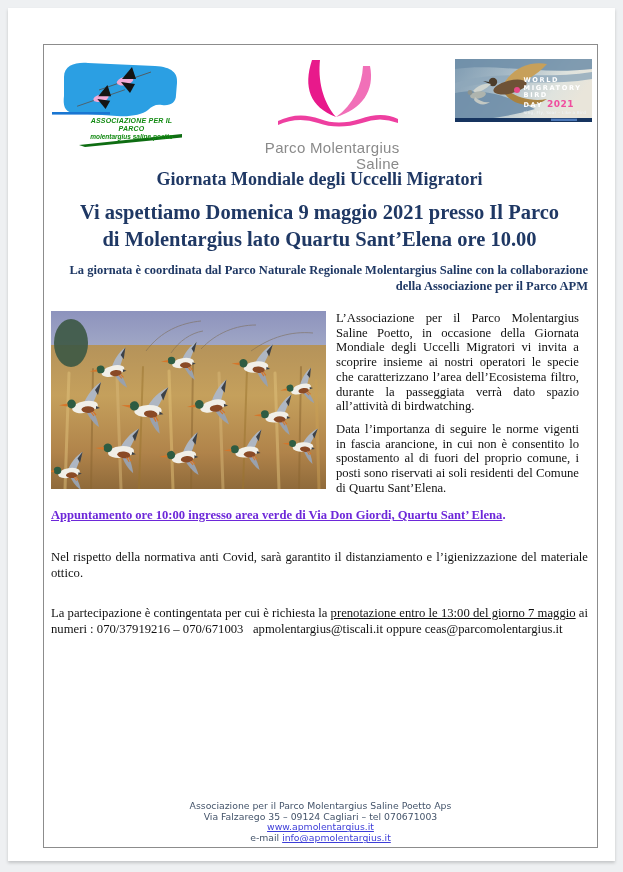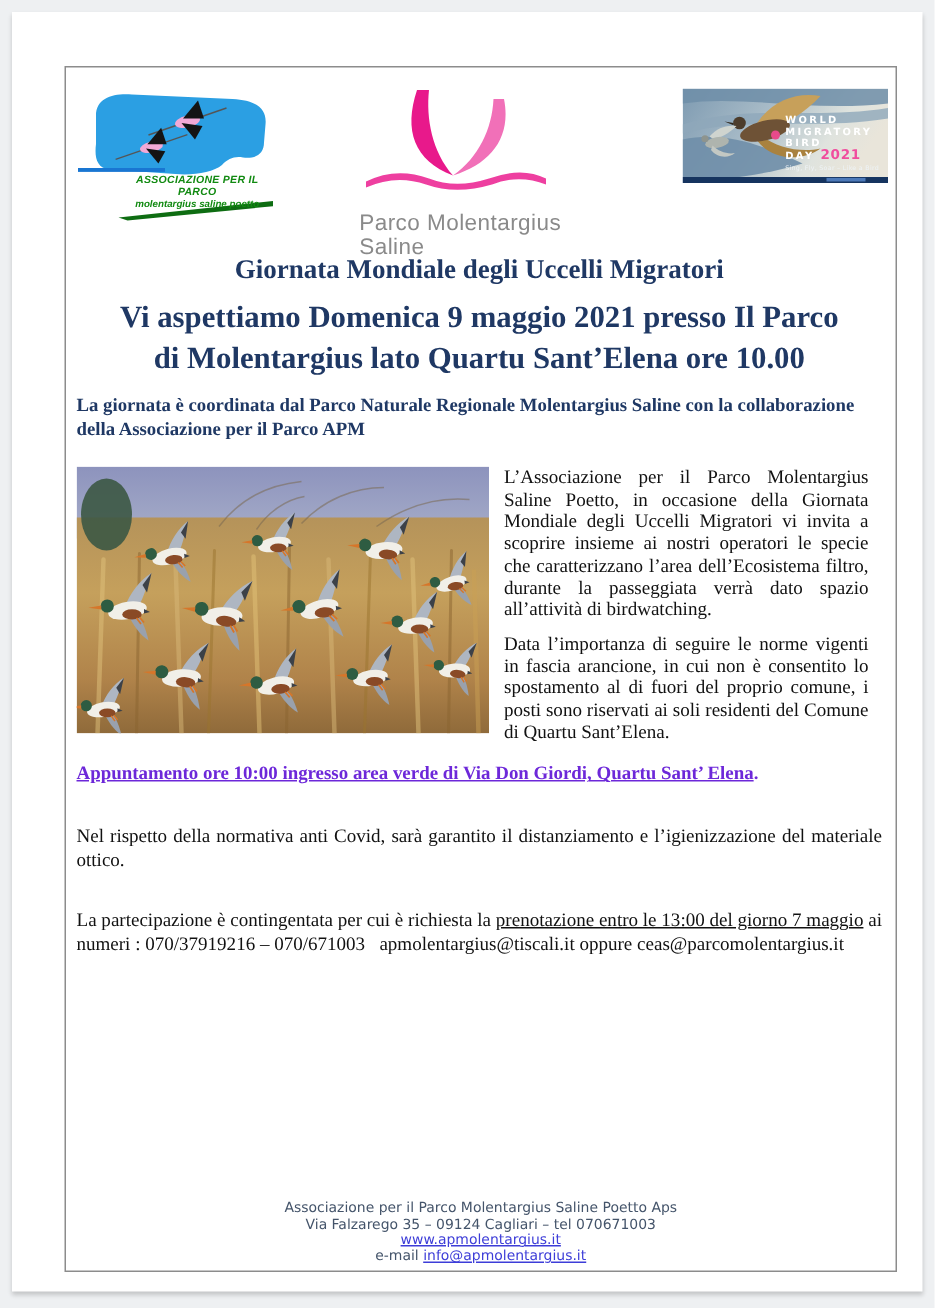--- a/index.html
+++ b/index.html
@@ -30,21 +30,21 @@
     margin-top:12px;height:96px;
   }
   .logo-assoc{width:133px;position:relative;}
   .logo-assoc .txt{
     position:absolute;left:28px;top:60px;width:105px;
     color:#128a12;font-family:"Liberation Sans",sans-serif;
     font-style:italic;font-weight:bold;text-align:center;line-height:8px;
   }
   .logo-assoc .txt .l1{font-size:7px;letter-spacing:0.2px;display:block;}
   .logo-assoc .txt .l2{font-size:6.5px;display:block;}
-  .logo-park{width:160px;text-align:left;margin-top:2px;}
+  .logo-park{width:160px;text-align:right;margin-top:2px;}
   .logo-park .caption{
     font-family:"Liberation Sans",sans-serif;
     font-size:15px;color:#8a8a8a;letter-spacing:0.3px;line-height:16px;display:block;margin-top:1px;
   }
   .logo-wmbd{
     width:137px;height:63px;position:relative;margin-right:-4px;margin-top:2px;
     overflow:hidden;
   }
   .wmbd-text{
     position:absolute;right:6px;top:18px;text-align:left;
@@ -57,21 +57,21 @@
   
   .title-main{
     margin-top:15px;text-align:center;
     color:#1F3864;font-weight:bold;font-size:18px;line-height:22px;font-family:Liberation Serif, serif;
   }
   .title-sub{
     margin-top:9px;text-align:center;
     color:#1F3864;font-weight:bold;font-size:20.5px;line-height:26.5px;
   }
   .title-coord{
-    margin-top:11px;text-align:left;
+    margin-top:11px;text-align:right;
     color:#1F3864;font-weight:bold;font-size:12.5px;line-height:15.5px;
   }
   
   .main{display:flex;margin-top:17px;}
   .photo{
     width:275px;height:178px;flex:0 0 275px;
     overflow:hidden;
   }
   .col{
     flex:1;margin-left:10px;padding-right:9px;

